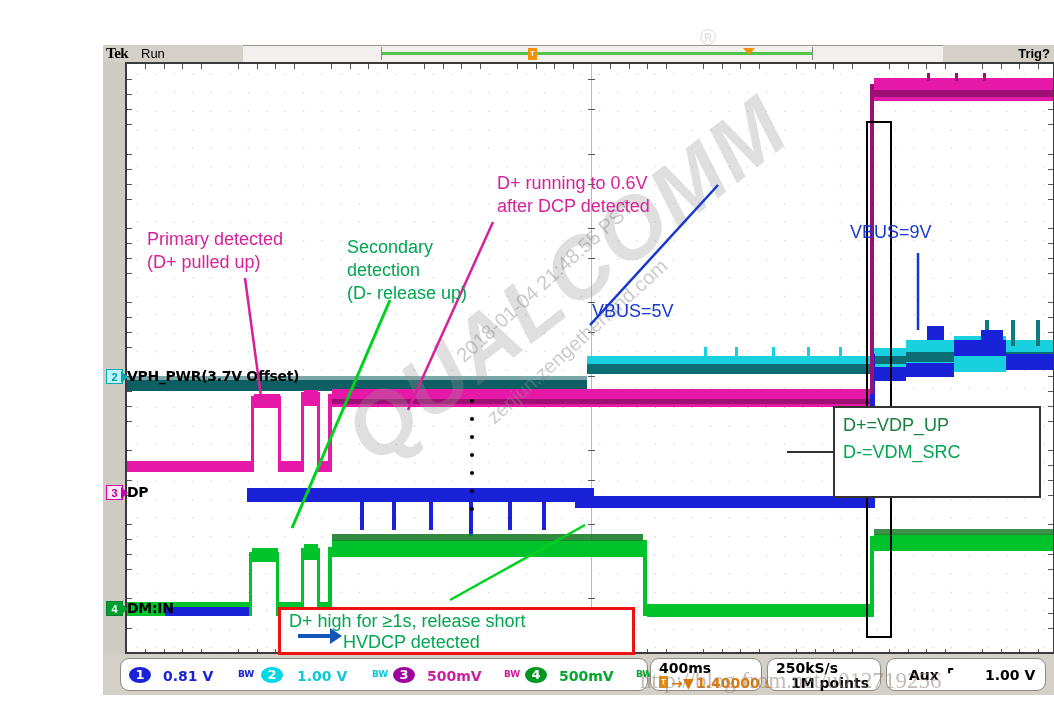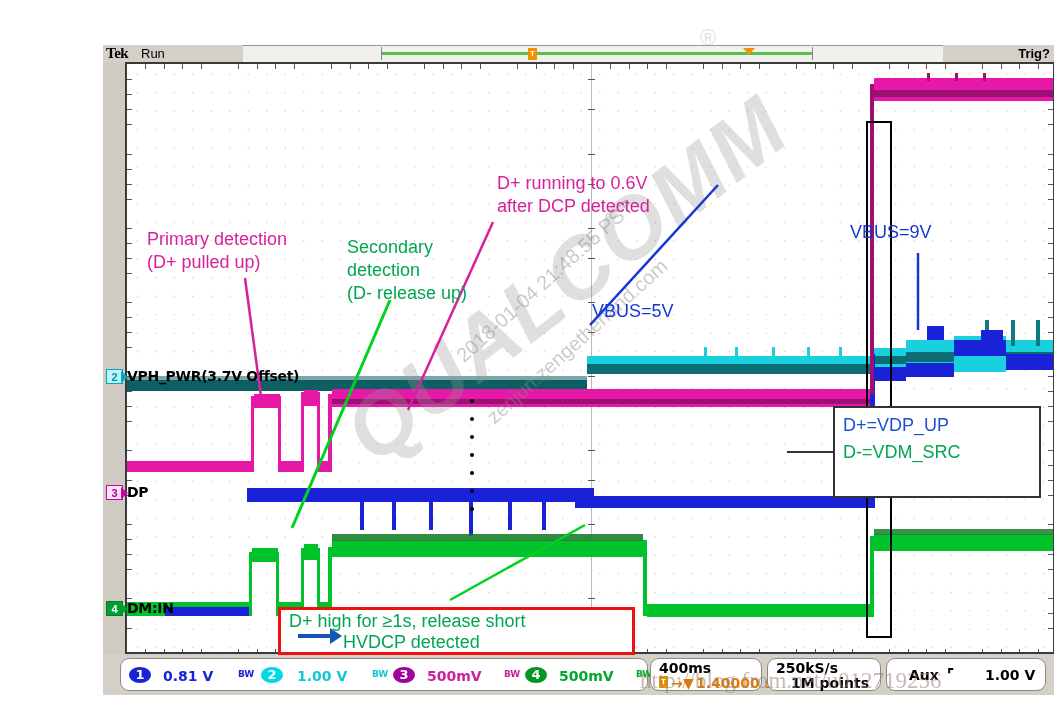--- a/index.html
+++ b/index.html
@@ -702,21 +702,21 @@
     </div>
   </div>
 
   <div class="wm" id="wm-qc">QUALCOMM</div>
   <div class="wm" id="wm-date">2018-01-04 21:48.55 PST</div>
   <div class="wm" id="wm-date2">zenjun.zengetherland.com</div>
   <div class="wm" id="wm-url">http://blog.from.net/u012719256</div>
   <div class="wm" id="wm-reg">®</div>
 
   <div class="anno anno-mag" style="left:147px; top:228px;">
-    <div>Primary detection</div>
+    <div>Primary detected</div>
     <div>(D+ pulled up)</div>
   </div>
   <svg style="position:absolute;left:0;top:0;width:1054px;height:701px;pointer-events:none;">
 
     <line x1="245" y1="278" x2="262" y2="404" stroke="#d6219b" stroke-width="2.5"></line>
 
     <line x1="390" y1="300" x2="292" y2="528" stroke="#00d21f" stroke-width="3"></line>
 
     <line x1="493" y1="222" x2="408" y2="410" stroke="#d6219b" stroke-width="2.5"></line>
 
@@ -737,21 +737,21 @@
     <div>D+ running to 0.6V</div>
     <div>after DCP detected</div>
   </div>
 
   <div class="anno anno-blu" style="left:592px; top:300px;">VBUS=5V</div>
 
   <div class="anno anno-blu" style="left:850px; top:221px;">VBUS=9V</div>
 
   <div id="auth-leader"></div>
   <div id="auth-box">
-    <div style="color:#1d4ed8;">D+=VDP_UP</div>
+    <div style="color:#15803d;">D+=VDP_UP</div>
     <div style="color:#00a651;">D-=VDM_SRC</div>
   </div>
 
   <div id="hvdcp-box">
     <div class="l1">D+ high for ≥1s, release short</div>
     <div class="l2">HVDCP detected</div>
   </div>
   <div id="hvdcp-arrow"></div>
   <div id="hvdcp-arrow-head"></div>
 

